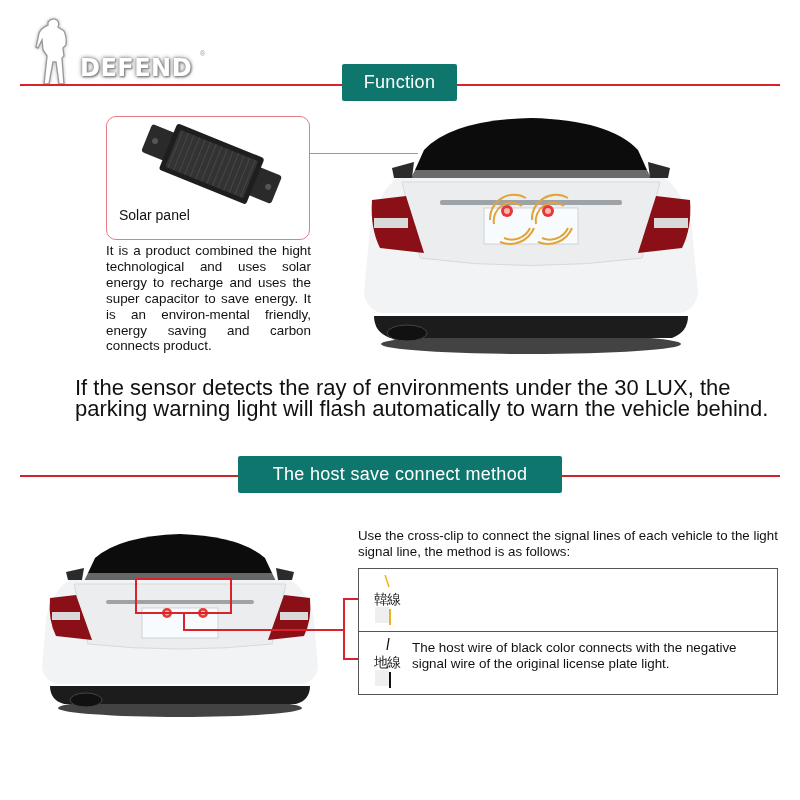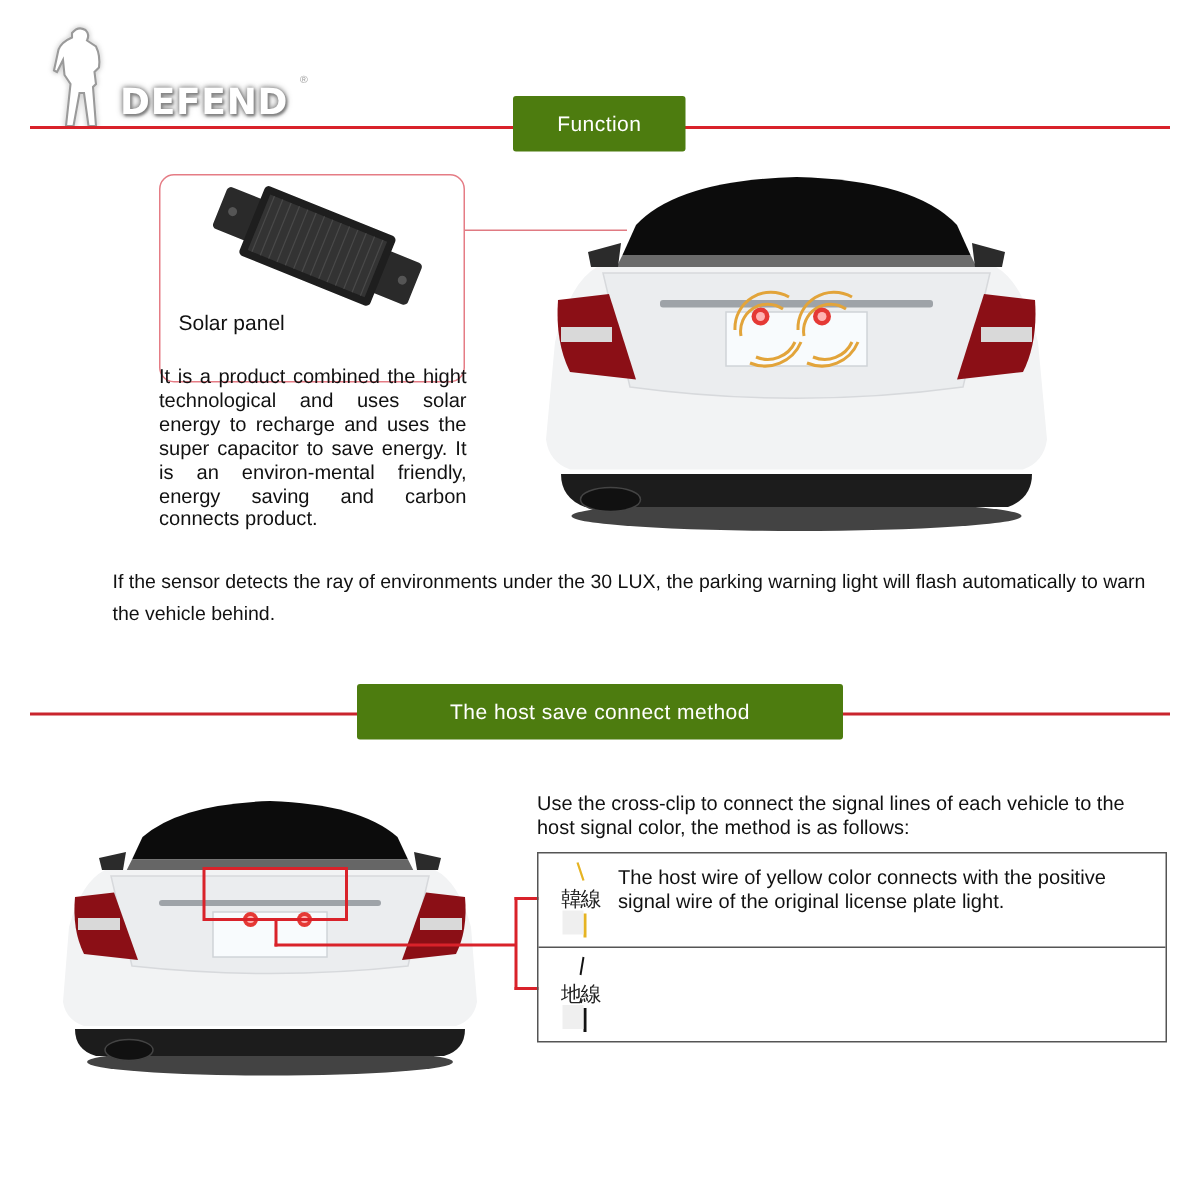--- a/index.html
+++ b/index.html
@@ -9,30 +9,30 @@
   .abs { position: absolute; }
 
   
   .logo { left: 22px; top: 18px; width: 175px; height: 68px; }
   .logo-text { position: absolute; left: 58px; top: 36px; font-family: "DejaVu Sans", sans-serif; font-weight: bold; font-size: 24px; letter-spacing: 0.5px; color: #fff; text-shadow: 0 0 3px #888, 0 0 5px #999, 1px 1px 2px #666; }
   .logo-reg { position: absolute; left: 178px; top: 32px; font-size: 7px; color: #999; }
   .logo-line { left: 20px; top: 84px; width: 760px; height: 2px; background: #d9222a; }
 
   
   .sec-line { height: 2px; background: #c9252d; }
-  .sec-tag { background: #4d7c0f; color: #fff; font-size: 14px; text-align: center; border-radius: 2px; line-height: 36px; font-family: "Liberation Sans", "DejaVu Sans", sans-serif; letter-spacing: 0.3px; }
+  .sec-tag { background: #0f766e; color: #fff; font-size: 18px; text-align: center; border-radius: 2px; line-height: 36px; font-family: "Liberation Sans", "DejaVu Sans", sans-serif; letter-spacing: 0.3px; }
 
   
-  .solar-card { left: 106px; top: 116px; width: 204px; height: 139px; border: 1.5px solid #e57c85; border-radius: 10px; background: #fff; }
+  .solar-card { left: 106px; top: 116px; width: 204px; height: 124px; border: 1.5px solid #e57c85; border-radius: 10px; background: #fff; }
   .solar-label { position: absolute; left: 12px; top: 90px; font-size: 14px; color: #111; }
   .solar-connector { left: 310px; top: 153px; width: 108px; height: 1px; background: #e07a82; }
 
   .desc { left: 106px; top: 243px; width: 205px; font-size: 13.4px; line-height: 15.9px; text-align: justify; color: #111; }
 
-  .notice { left: 75px; top: 377px; width: 700px; font-size: 13px; line-height: 21px; color: #111; }
+  .notice { left: 75px; top: 377px; width: 700px; font-size: 22px; line-height: 21px; color: #111; }
 
   .intro { left: 358px; top: 528px; width: 420px; font-size: 13.3px; line-height: 16px; color: #111; }
 
   
   .wire-table { left: 358px; top: 568px; width: 420px; height: 127px; border: 1.5px solid #555; }
   .wire-row { position: absolute; left: 0; width: 100%; }
   .wire-row.r1 { top: 0; height: 63px; border-bottom: 1.5px solid #555; }
   .wire-row.r2 { top: 63px; height: 62px; }
   .wire-text { position: absolute; left: 53px; top: 8px; width: 362px; font-size: 13.4px; line-height: 15.7px; color: #111; }
   .wire-icon { position: absolute; left: 12px; top: 4px; width: 30px; height: 54px; }
@@ -163,37 +163,37 @@
     <circle cx="163" cy="85" r="2.4" fill="#ffb3b3"></circle>
   <path d="M10 158 L270 158 Q270 172 256 176 L24 176 Q10 172 10 158 Z" fill="#1c1c1c"></path>
   <ellipse cx="46" cy="172" rx="16" ry="7" fill="#111" stroke="#444"></ellipse>
 </svg>
 
 <div class="abs" style="left:135px;top:578px;width:97px;height:36px;border:2px solid #d9222a;"></div>
 <div class="abs" style="left:183px;top:614px;width:2px;height:17px;background:#d9222a;"></div>
 <div class="abs" style="left:183px;top:629px;width:161px;height:2px;background:#d9222a;"></div>
 <div class="abs bracket" style="left:343px;top:598px;width:16px;height:62px;"></div>
 
-<div class="abs intro">Use the cross-clip to connect the signal lines of each vehicle to the host signal color, the method is as follows:</div>
+<div class="abs intro">Use the cross-clip to connect the signal lines of each vehicle to the light signal line, the method is as follows:</div>
 
 <div class="abs wire-table">
   <div class="wire-row r1">
     <div class="wire-icon">
       <svg width="30" height="54" viewBox="0 0 30 54" style="position:absolute;left:0;top:0;">
         <line x1="14" y1="2" x2="18" y2="14" stroke="#e6b422" stroke-width="1.5"></line>
         <line x1="19" y1="36" x2="19" y2="52" stroke="#e6b422" stroke-width="2"></line>
       </svg>
       <span class="chars">韓線</span>
       <span class="box"></span>
     </div>
-    <div class="wire-text">The host wire of yellow color connects with the positive signal wire of the original license plate light.</div>
   </div>
   <div class="wire-row r2">
     <div class="wire-icon">
       <svg width="30" height="54" viewBox="0 0 30 54" style="position:absolute;left:0;top:0;">
         <line x1="18" y1="2" x2="16" y2="14" stroke="#111" stroke-width="1.3"></line>
         <line x1="19" y1="36" x2="19" y2="52" stroke="#111" stroke-width="2"></line>
       </svg>
       <span class="chars">地線</span>
       <span class="box"></span>
     </div>
+    <div class="wire-text">The host wire of black color connects with the negative signal wire of the original license plate light.</div>
   </div>
 </div>
 
 </body></html>

